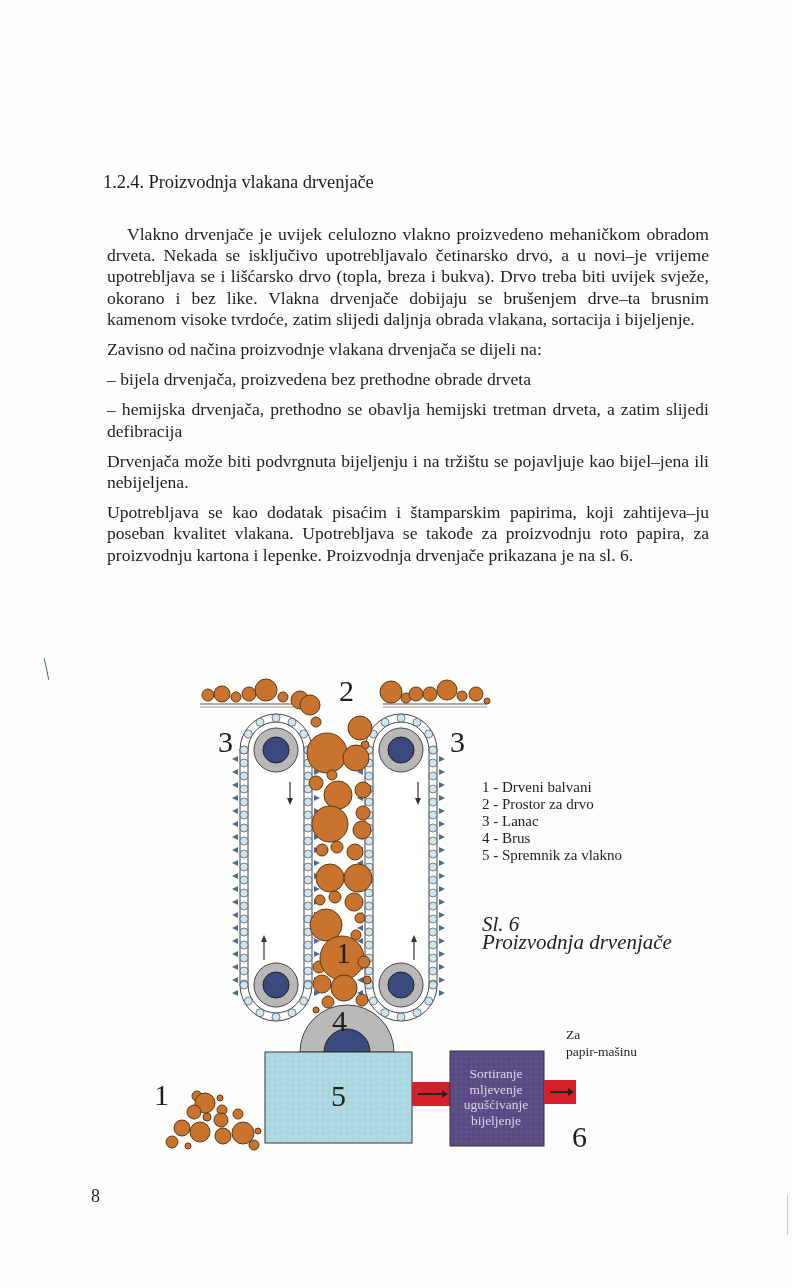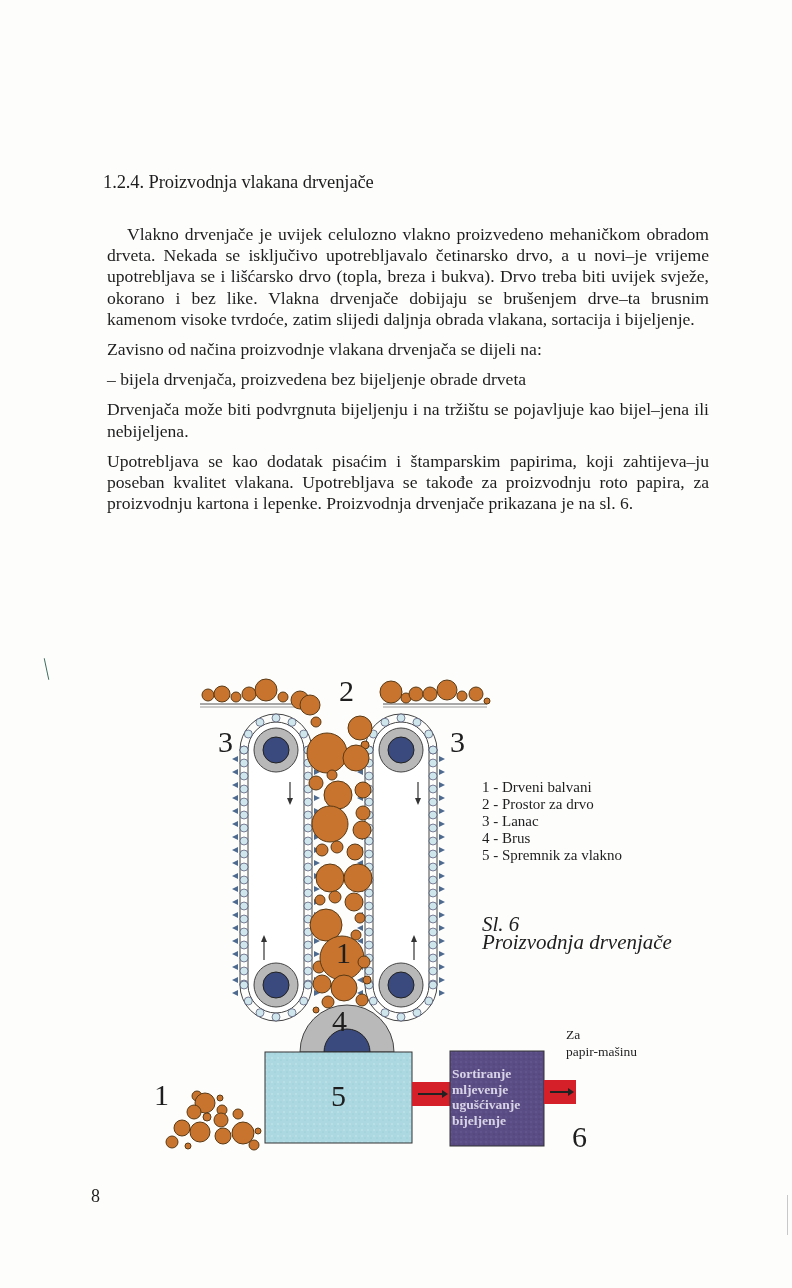--- a/index.html
+++ b/index.html
@@ -39,32 +39,33 @@
     font-size: 21px; line-height: 18px; font-style: italic;
   }
   .out-label {
     position: absolute; left: 566px; top: 1026px; width: 100px;
     text-align: left; font-size: 13.5px; line-height: 17px;
   }
   .big-num { position: absolute; font-size: 30px; line-height: 30px; }
   .sort-label {
     position: absolute; left: 452px; top: 1066px; width: 88px;
     font-size: 13.5px; line-height: 15.5px; color: #d8d4e8;
-    text-shadow: 0 0 1px #6a5a8a; text-align: left; font-weight: bold;
+    text-shadow: 0 0 1px #6a5a8a; text-align: center;
   }
 </style>
 </head>
 <body>
 
 <div class="heading">1.2.4. Proizvodnja vlakana drvenjače</div>
 
 <div class="body-text">
   <p style="text-indent:20px">Vlakno drvenjače je uvijek celulozno vlakno proizvedeno mehaničkom obradom drveta. Nekada se isključivo upotrebljavalo četinarsko drvo, a u novi–je vrijeme upotrebljava se i lišćarsko drvo (topla, breza i bukva). Drvo treba biti uvijek svježe, okorano i bez like. Vlakna drvenjače dobijaju se brušenjem drve–ta brusnim kamenom visoke tvrdoće, zatim slijedi daljnja obrada vlakana, sortacija i bijeljenje.</p>
   <p style="text-indent:0">Zavisno od načina proizvodnje vlakana drvenjača se dijeli na:</p>
-  <p>– bijela drvenjača, proizvedena bez bijeljenje obrade drveta</p>
+  <p>– bijela drvenjača, proizvedena bez prethodne obrade drveta</p>
+  <p>– hemijska drvenjača, prethodno se obavlja hemijski tretman drveta, a zatim slijedi defibracija</p>
   <p>Drvenjača može biti podvrgnuta bijeljenju i na tržištu se pojavljuje kao bijel–jena ili nebijeljena.</p>
   <p>Upotrebljava se kao dodatak pisaćim i štamparskim papirima, koji zahtijeva–ju poseban kvalitet vlakana. Upotrebljava se takođe za proizvodnju roto papira, za proizvodnju kartona i lepenke. Proizvodnja drvenjače prikazana je na sl. 6.</p>
 </div>
 
 <div class="scan-mark"></div>
 <div class="scan-mark-right"></div>
 
 <svg id="figure" viewBox="150 670 520 500" xmlns="http://www.w3.org/2000/svg">
   <defs>
     <pattern id="tankTex" width="6" height="6" patternUnits="userSpaceOnUse">

